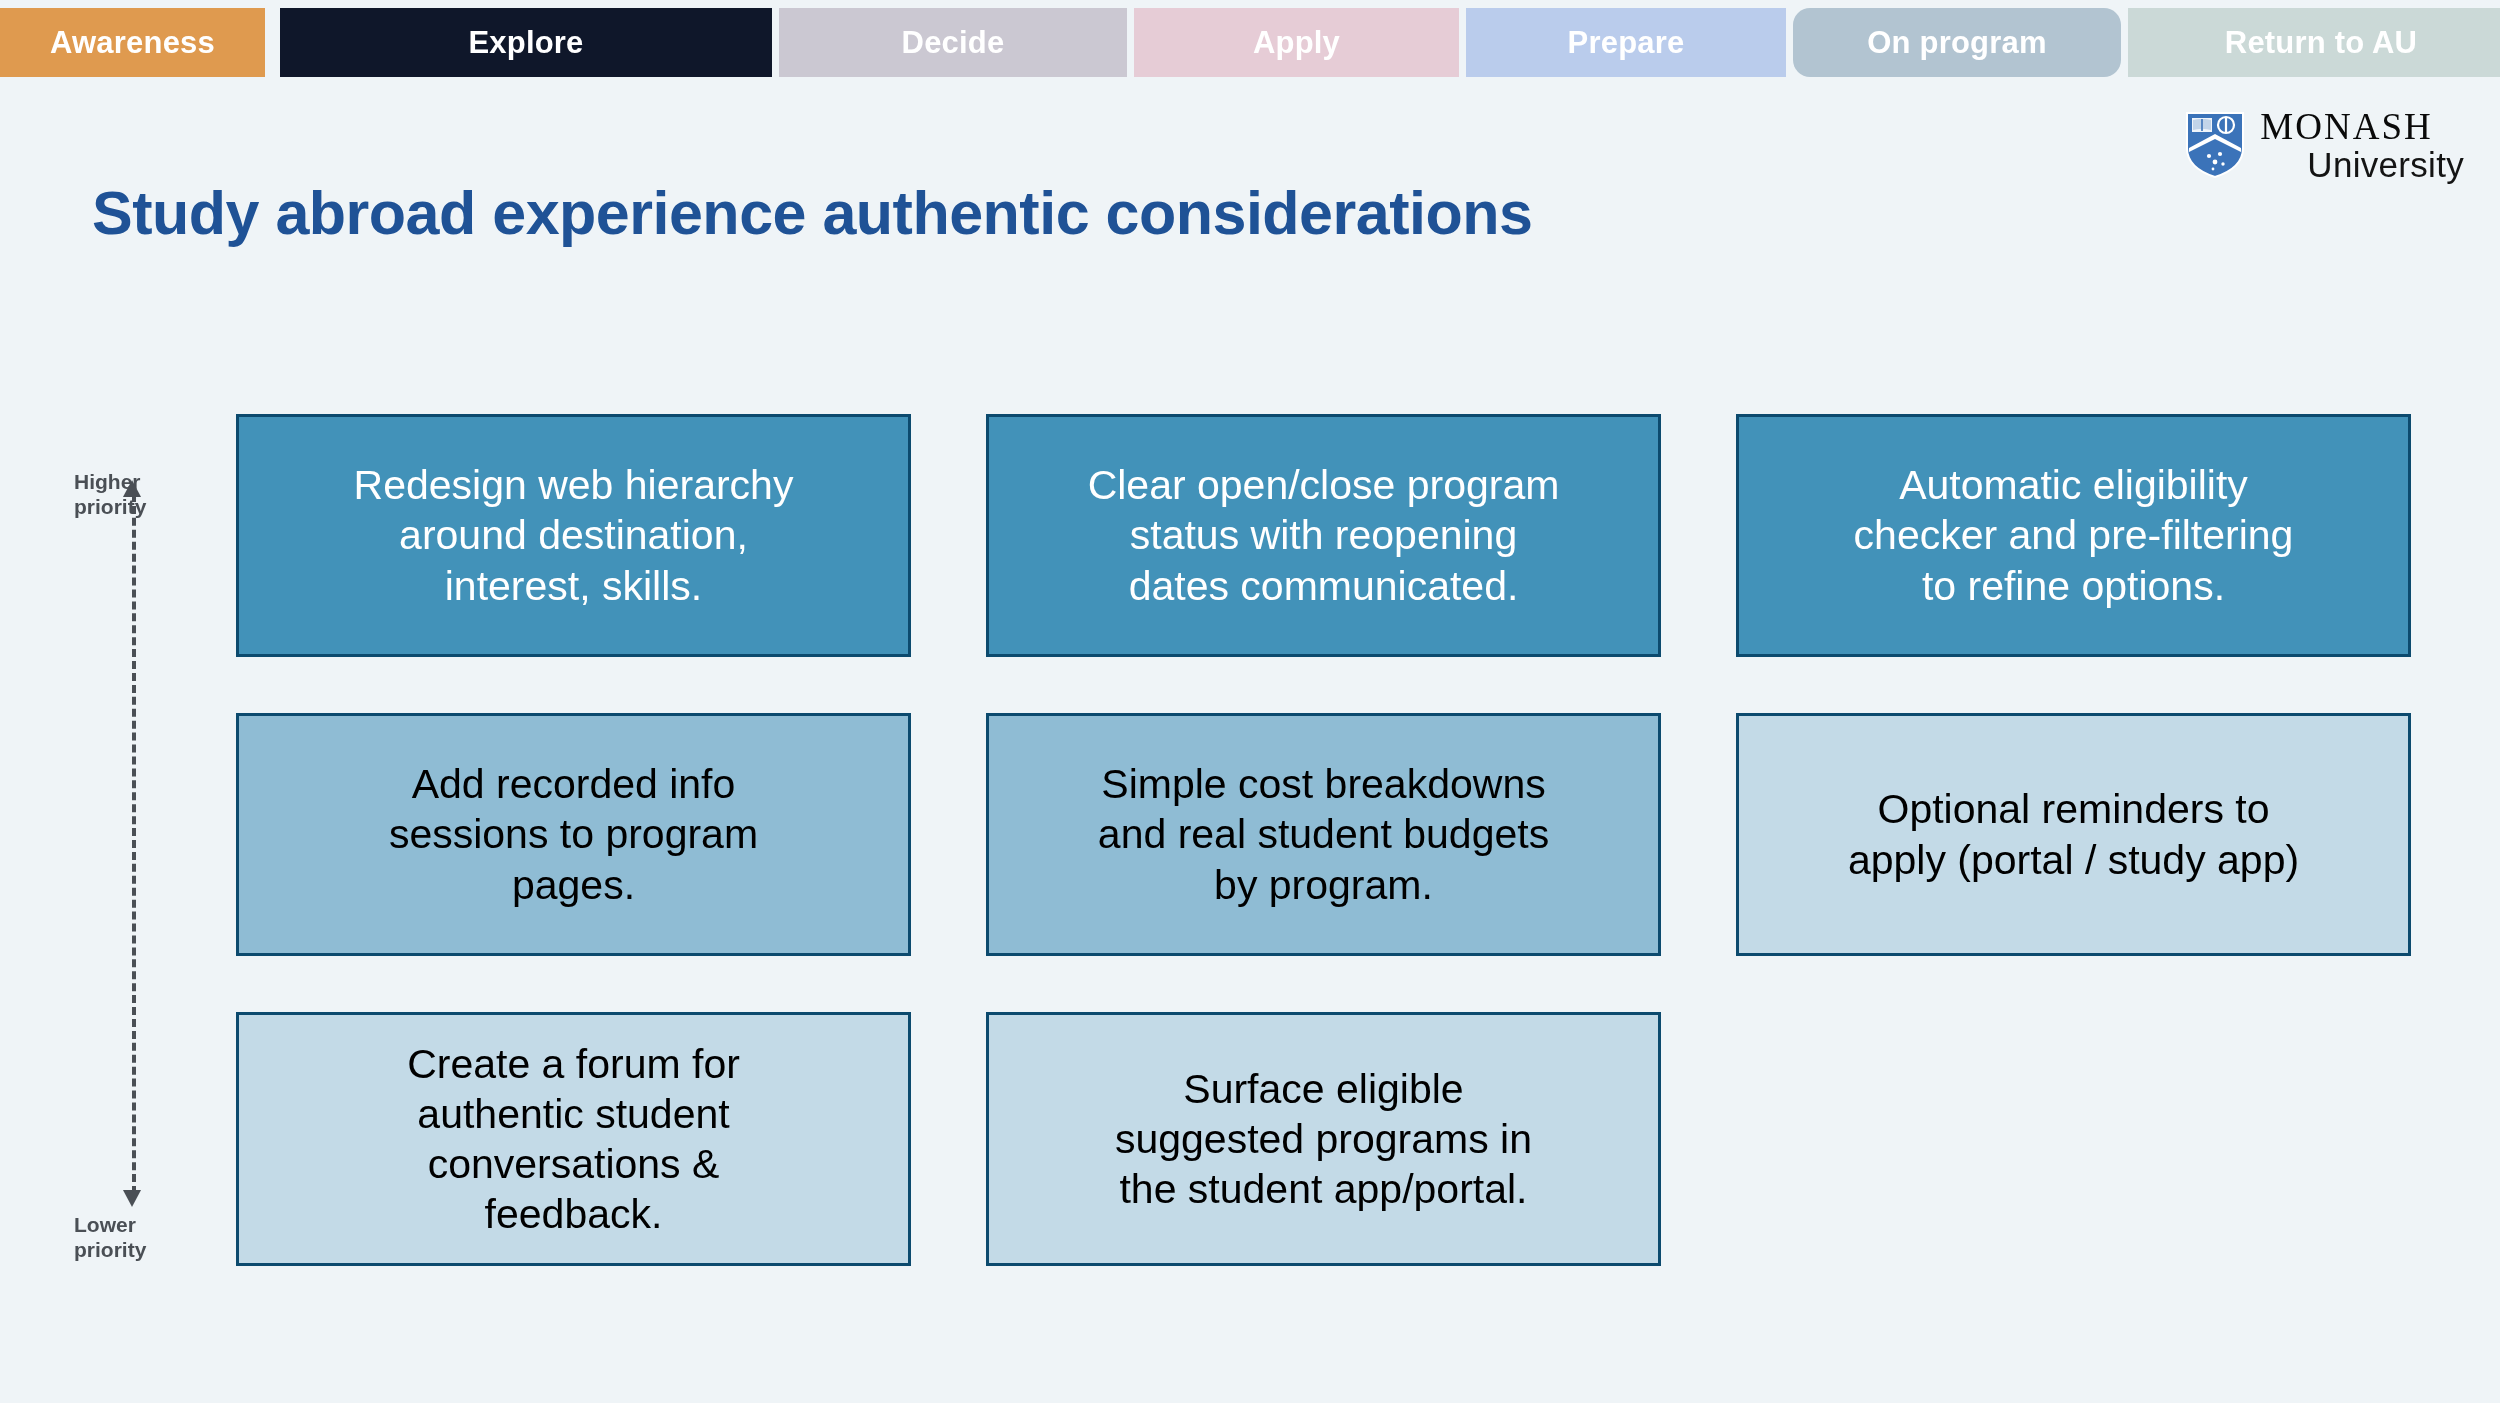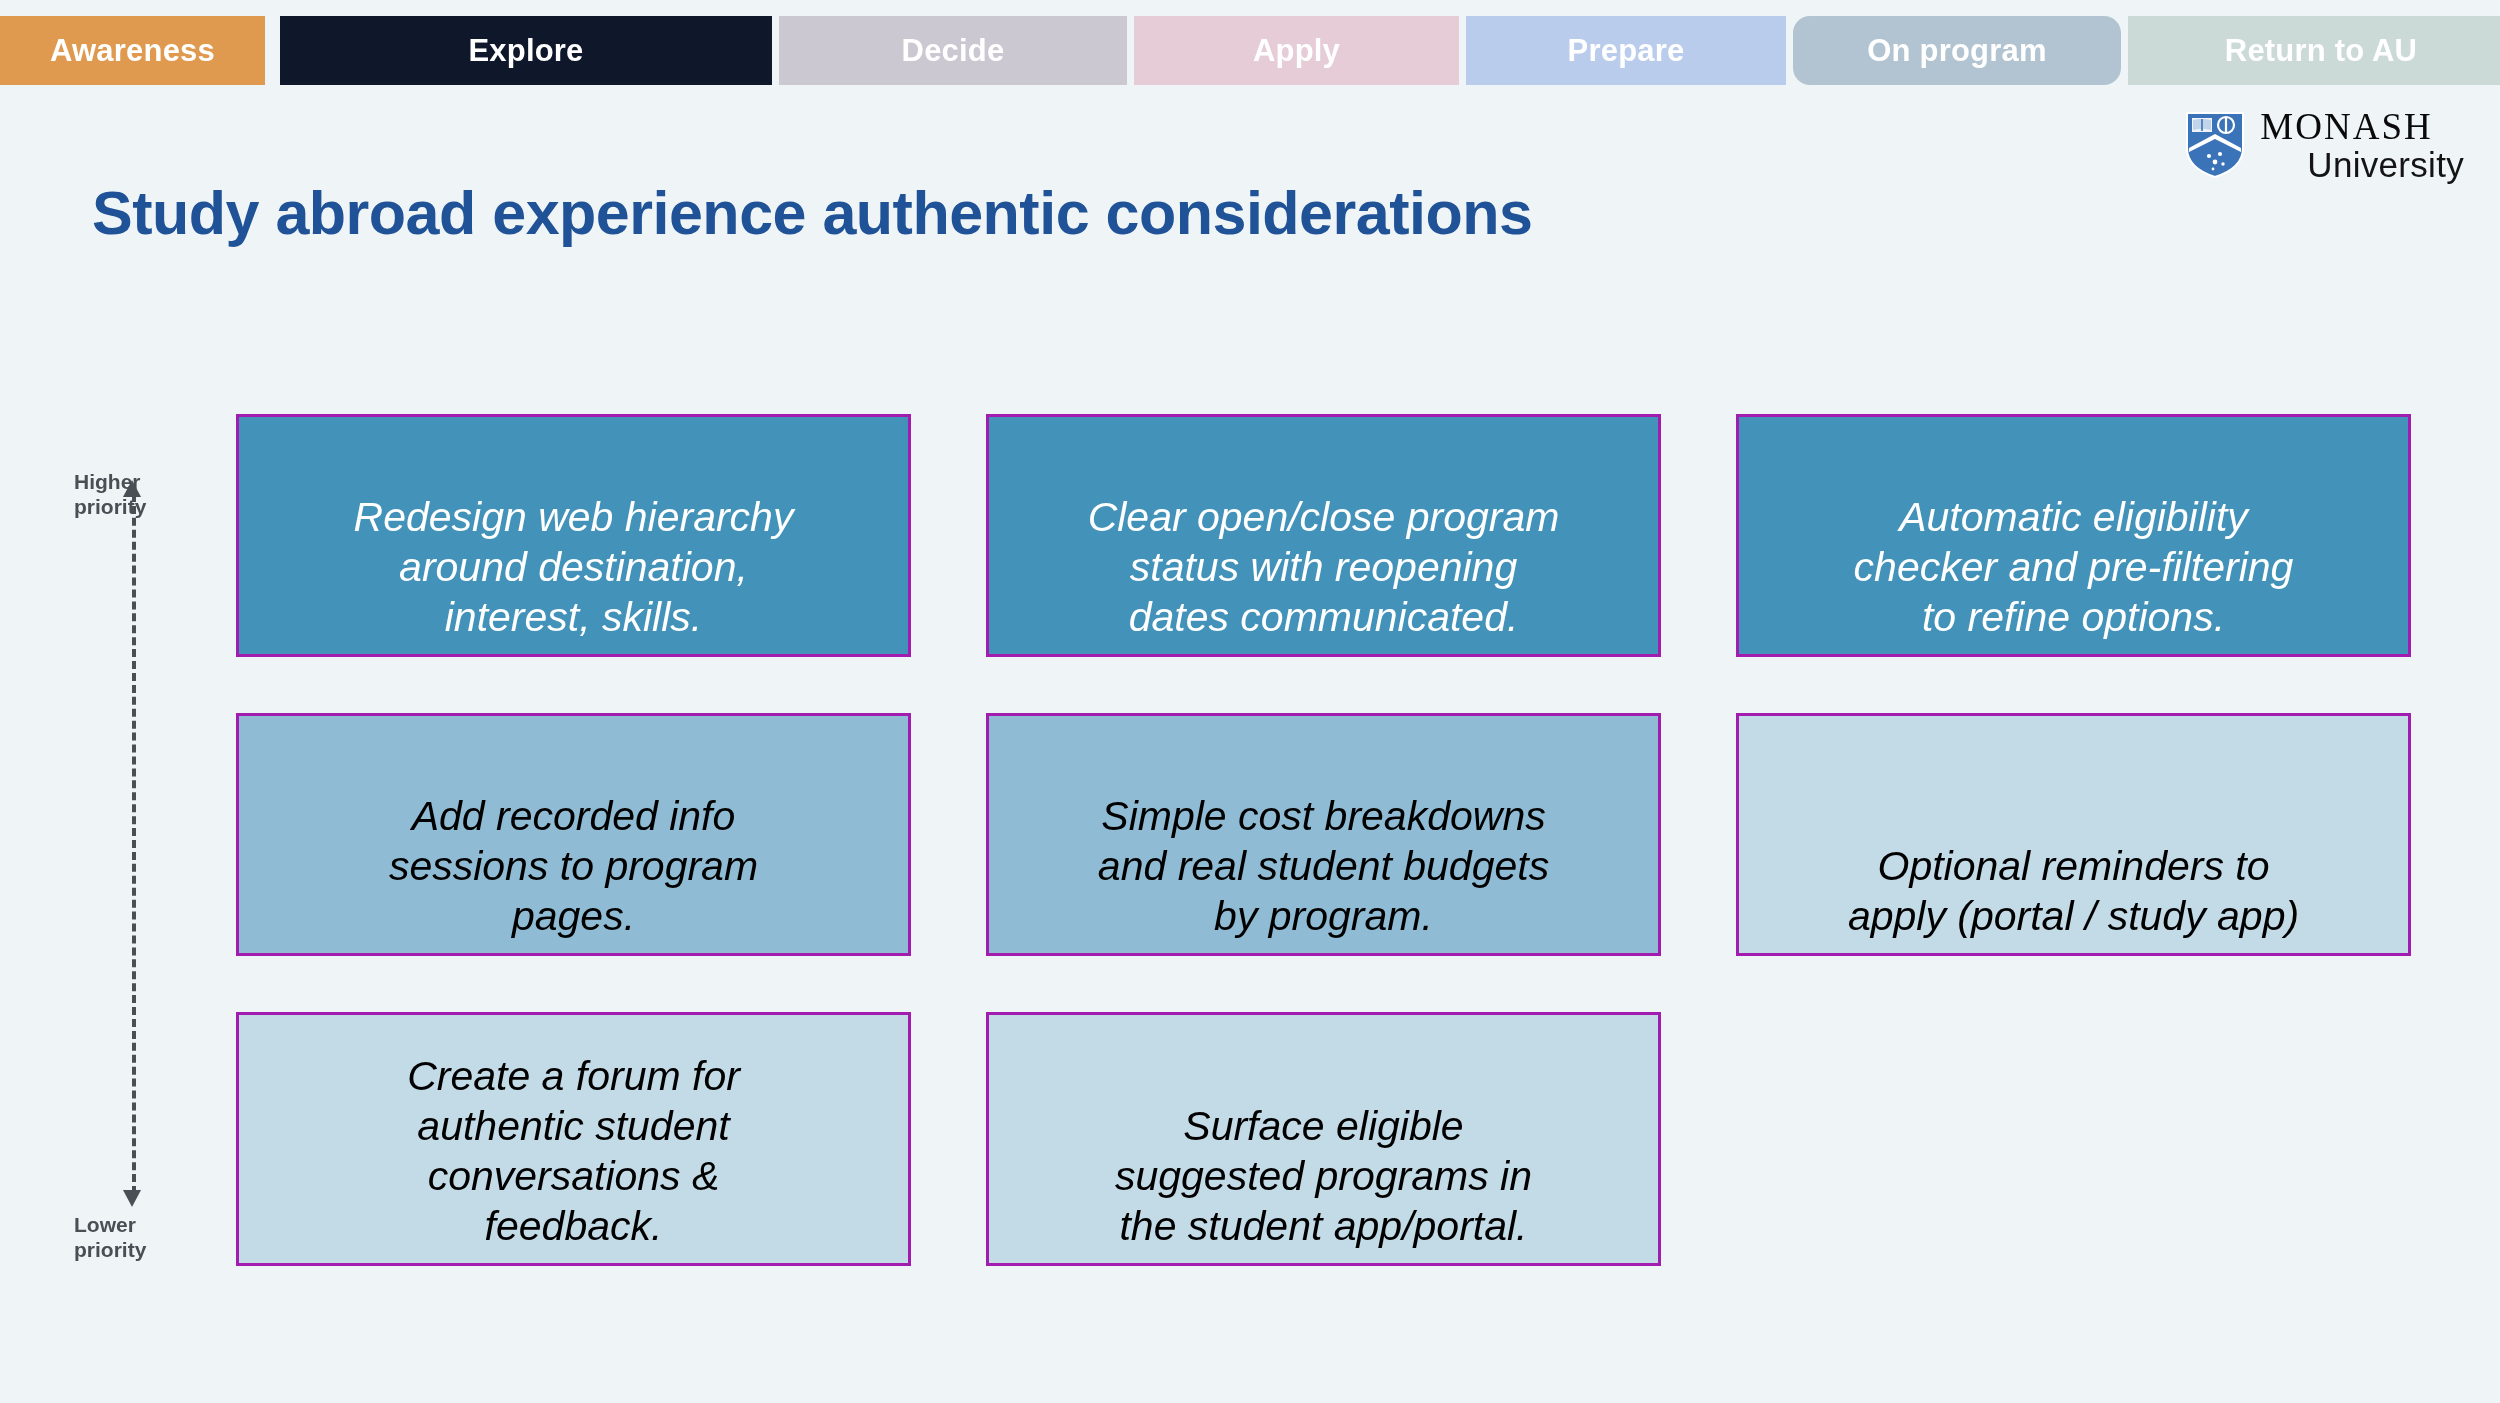--- a/index.html
+++ b/index.html
@@ -5,21 +5,21 @@
   html,body{margin:0;padding:0;}
   body{
     width:2500px;height:1403px;
     background:#EFF4F7;
     font-family:"Liberation Sans",sans-serif;
     overflow:hidden;position:relative;
   }
 
   
   #journey-bar{
-    position:absolute;left:0;top:16px;width:2500px;height:69px;
+    position:absolute;left:0;top:8px;width:2500px;height:69px;
     display:flex;gap:7px;
   }
   .stage{
     height:69px;
     display:flex;align-items:center;justify-content:center;
     color:#ffffff;font-size:31px;font-weight:600;
     letter-spacing:.2px;white-space:nowrap;
   }
 
   
@@ -73,26 +73,25 @@
   
   #card-grid{
     position:absolute;left:236px;top:414px;
     width:2176px;
     display:grid;
     grid-template-columns:675px 675px 675px;
     grid-template-rows:243px 243px 254px;
     column-gap:75px;row-gap:56px;
   }
   .card{
-    border:3px solid #a21caf;
-    display:flex;align-items:flex-end;justify-content:center;
+    border:3px solid #0c4a6e;
+    display:flex;align-items:center;justify-content:center;
     text-align:center;
     padding:12px 26px;
     box-sizing:border-box;
-    font-style:italic;
   }
   .card-text{
     font-size:41px;line-height:1.22;font-weight:500;
     white-space:pre-line;
   }
   .tier-high{background:#4292B9;}
   .tier-high .card-text{color:#ffffff;}
   .tier-mid{background:#8FBCD4;}
   .tier-mid .card-text{color:#000000;}
   .tier-low{background:#C3DAE7;}

